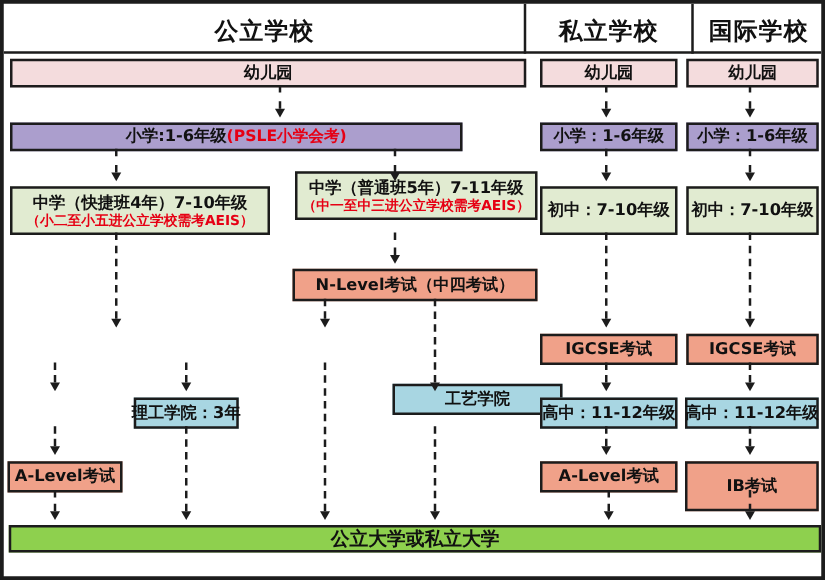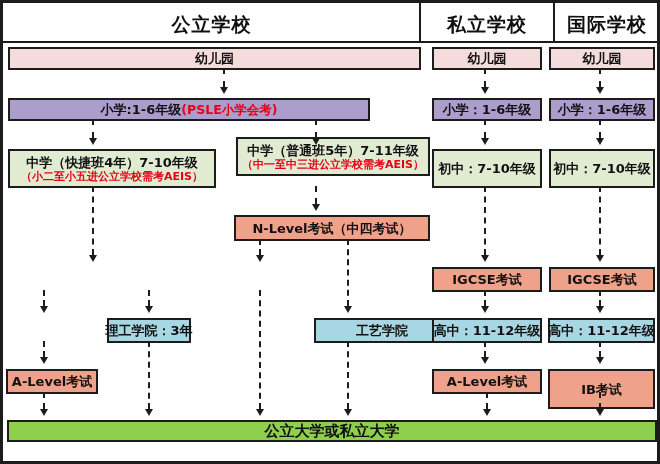--- a/index.html
+++ b/index.html
@@ -90,21 +90,21 @@
   <div class="box exam" style="left:429px;top:264px;width:110px;height:25px;">
     <span class="main">IGCSE考试</span>
   </div>
   <div class="box exam" style="left:546px;top:264px;width:106px;height:25px;">
     <span class="main">IGCSE考试</span>
   </div>
 
   <div class="box blue" style="left:104px;top:315px;width:84px;height:25px;text-align:right;">
     <span class="main">理工学院：3年</span>
   </div>
-  <div class="box blue" style="left:311px;top:315px;width:136px;height:25px;justify-content:center;">
+  <div class="box blue" style="left:311px;top:304px;width:136px;height:25px;justify-content:center;">
     <span class="main">工艺学院</span>
   </div>
   <div class="box blue" style="left:429px;top:315px;width:110px;height:25px;">
     <span class="main">高中：11-12年级</span>
   </div>
   <div class="box blue" style="left:545px;top:315px;width:107px;height:25px;">
     <span class="main">高中：11-12年级</span>
   </div>
 
   <div class="box exam" style="left:3px;top:366px;width:92px;height:25px;">

